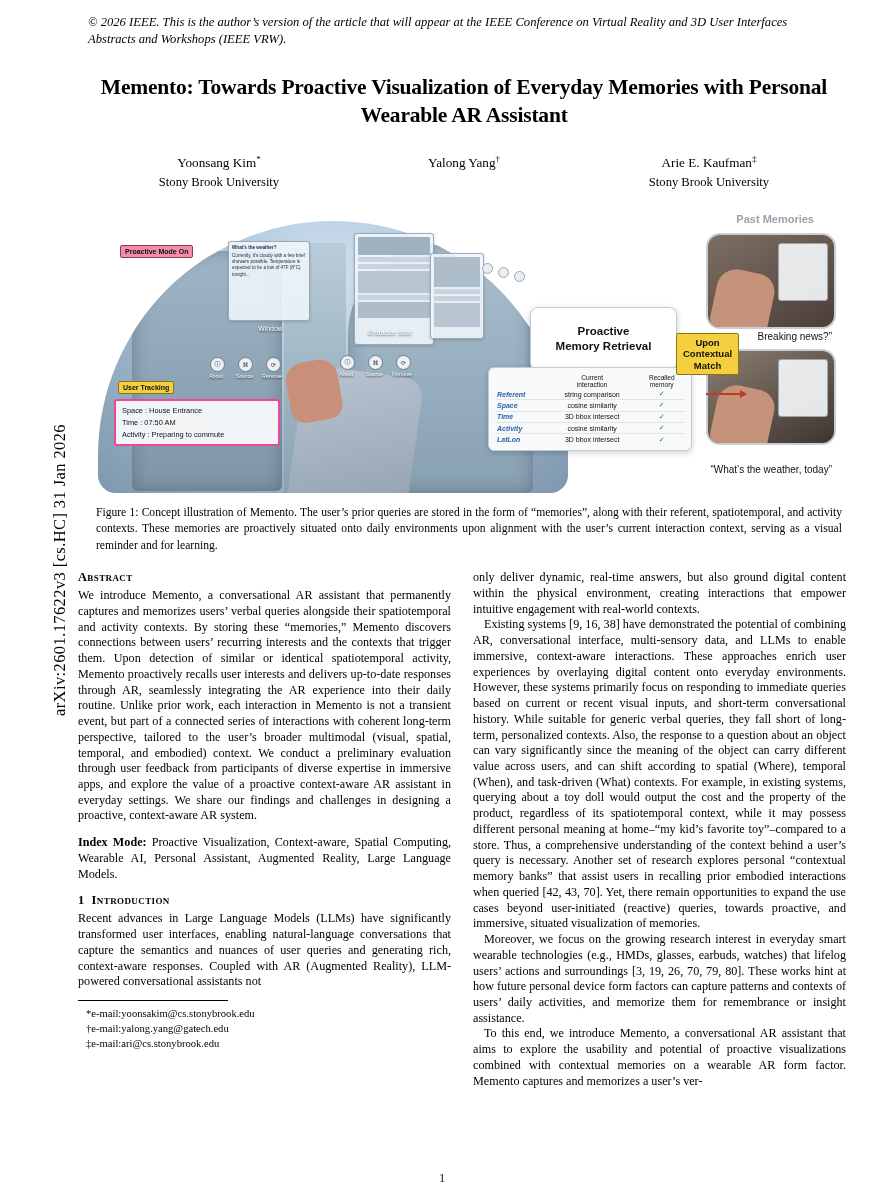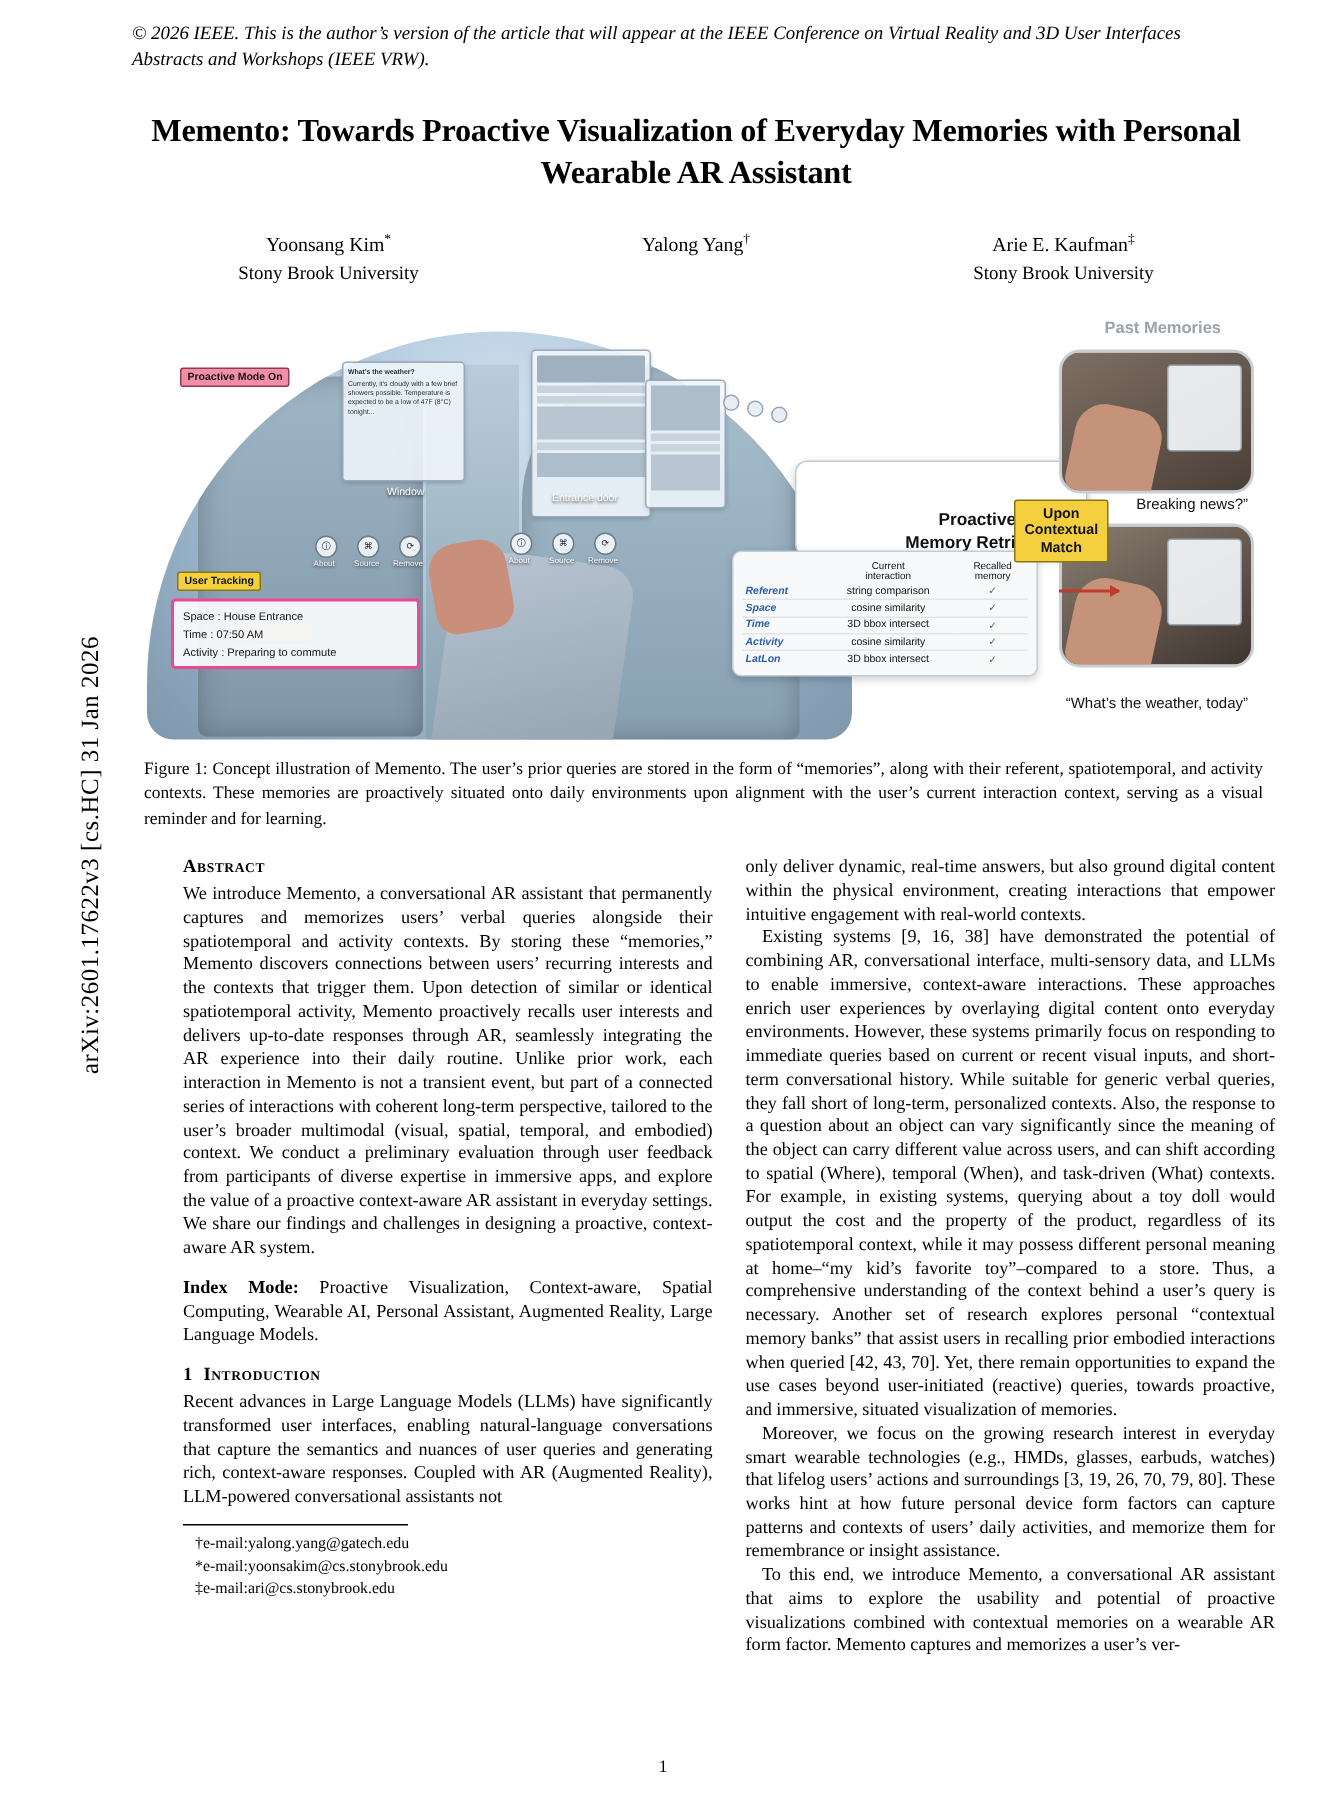--- a/index.html
+++ b/index.html
@@ -200,28 +200,27 @@
 
   
   .pmr {
     position:absolute;
     left: 452px; top: 100px;
     width: 145px; height: 62px;
     background:#ffffff;
     border:1px solid #c2ccd6;
     border-radius:8px;
     box-shadow:0 2px 6px rgba(0,0,0,.22);
-    display:flex;align-items:flex-end;justify-content:center;
+    display:flex;align-items:center;justify-content:center;
     text-align:center;
     font-family:"Liberation Sans", sans-serif;
     font-size:11.5px;
     font-weight:bold;
     line-height:1.3;
     color:#111;
-    padding-left:48px;
   }
   .match-table {
     position:absolute;
     left: 410px; top: 160px;
     width: 190px;
     background:#f7f9fb;
     border:1px solid #c2ccd6;
     border-radius:6px;
     box-shadow:0 2px 6px rgba(0,0,0,.18);
     font-family:"Liberation Sans", sans-serif;
@@ -289,21 +288,20 @@
     padding-left: 18px;
     padding-right: 8px;
     text-align: justify;
   }
 
   
   .columns {
     margin-top: 16px;
     display: flex;
     gap: 22px;
-    margin-left: 44px;
   }
   .col { width: 373px; }
   .sec-head {
     font-variant: small-caps;
     font-weight: bold;
     font-size: 12.4px;
     letter-spacing: .4px;
     margin-bottom: 3px;
   }
   .sec-head-num {
@@ -522,22 +520,22 @@
           <span>Proactive Visualization, Context-aware, Spatial Computing, Wearable AI, Personal Assistant, Augmented Reality, Large Language Models.</span>
         </div>
 
         <div class="sec-head-num">
           <span>1</span>&nbsp;&nbsp;<span>Introduction</span>
         </div>
         <p class="body">Recent advances in Large Language Models (LLMs) have significantly transformed user interfaces, enabling natural-language conversations that capture the semantics and nuances of user queries and generating rich, context-aware responses. Coupled with AR (Augmented Reality), LLM-powered conversational assistants not</p>
 
         <div class="footnote-rule"></div>
         <div class="footnotes">
+          <div>*e-mail:yoonsakim@cs.stonybrook.edu</div>
           <div>†e-mail:yalong.yang@gatech.edu</div>
-          <div>*e-mail:yoonsakim@cs.stonybrook.edu</div>
           <div>‡e-mail:ari@cs.stonybrook.edu</div>
         </div>
       </div>
 
       <div class="col">
         <p class="body">only deliver dynamic, real-time answers, but also ground digital content within the physical environment, creating interactions that empower intuitive engagement with real-world contexts.</p>
         <p class="body">Existing systems [9, 16, 38] have demonstrated the potential of combining AR, conversational interface, multi-sensory data, and LLMs to enable immersive, context-aware interactions. These approaches enrich user experiences by overlaying digital content onto everyday environments. However, these systems primarily focus on responding to immediate queries based on current or recent visual inputs, and short-term conversational history. While suitable for generic verbal queries, they fall short of long-term, personalized contexts. Also, the response to a question about an object can vary significantly since the meaning of the object can carry different value across users, and can shift according to spatial (Where), temporal (When), and task-driven (What) contexts. For example, in existing systems, querying about a toy doll would output the cost and the property of the product, regardless of its spatiotemporal context, while it may possess different personal meaning at home–“my kid’s favorite toy”–compared to a store. Thus, a comprehensive understanding of the context behind a user’s query is necessary. Another set of research explores personal “contextual memory banks” that assist users in recalling prior embodied interactions when queried [42, 43, 70]. Yet, there remain opportunities to expand the use cases beyond user-initiated (reactive) queries, towards proactive, and immersive, situated visualization of memories.</p>
         <p class="body">Moreover, we focus on the growing research interest in everyday smart wearable technologies (e.g., HMDs, glasses, earbuds, watches) that lifelog users’ actions and surroundings [3, 19, 26, 70, 79, 80]. These works hint at how future personal device form factors can capture patterns and contexts of users’ daily activities, and memorize them for remembrance or insight assistance.</p>
         <p class="body">To this end, we introduce Memento, a conversational AR assistant that aims to explore the usability and potential of proactive visualizations combined with contextual memories on a wearable AR form factor. Memento captures and memorizes a user’s ver-</p>
       </div>

